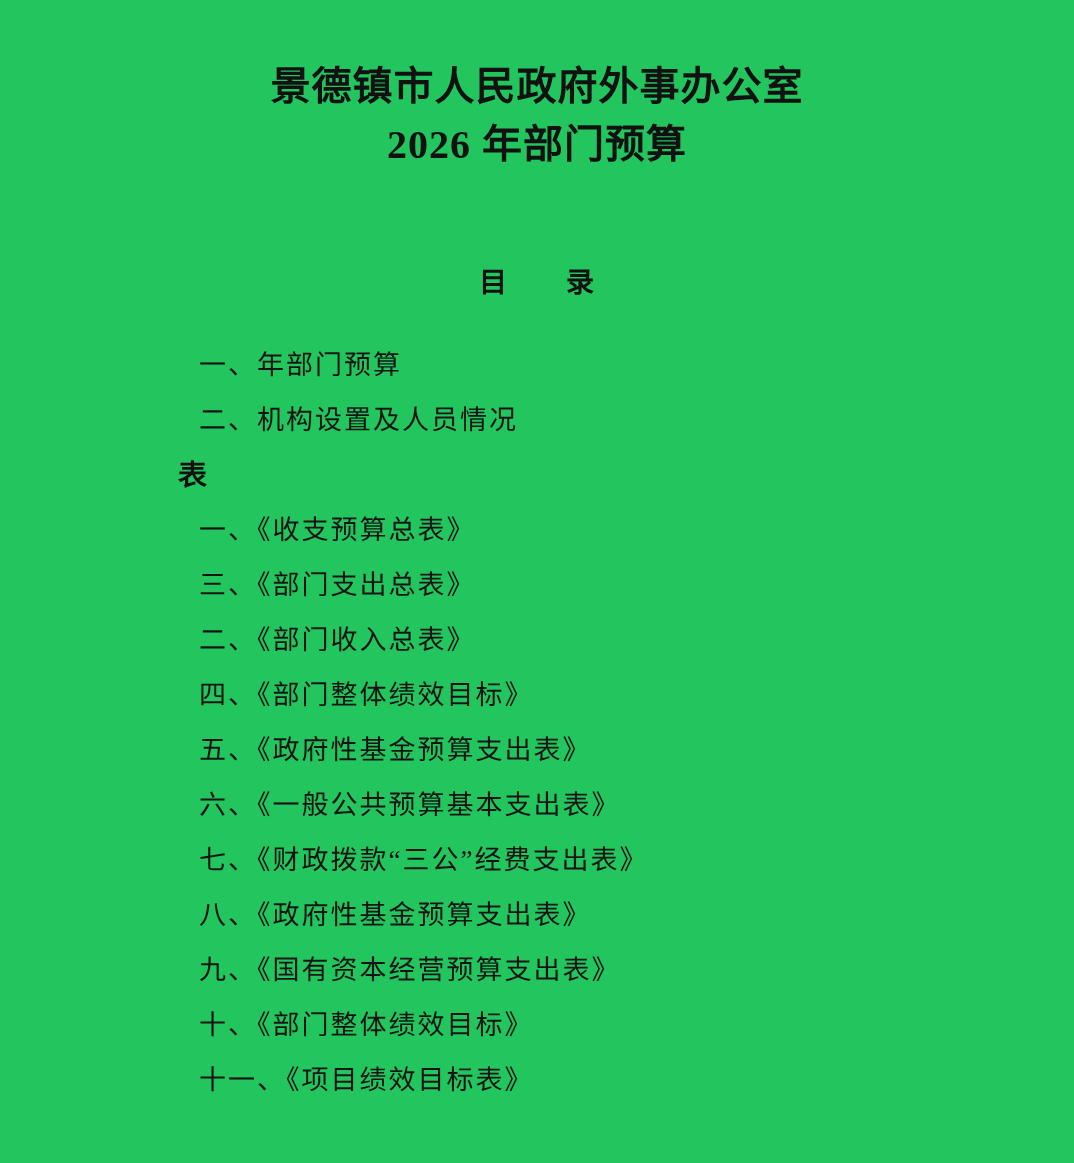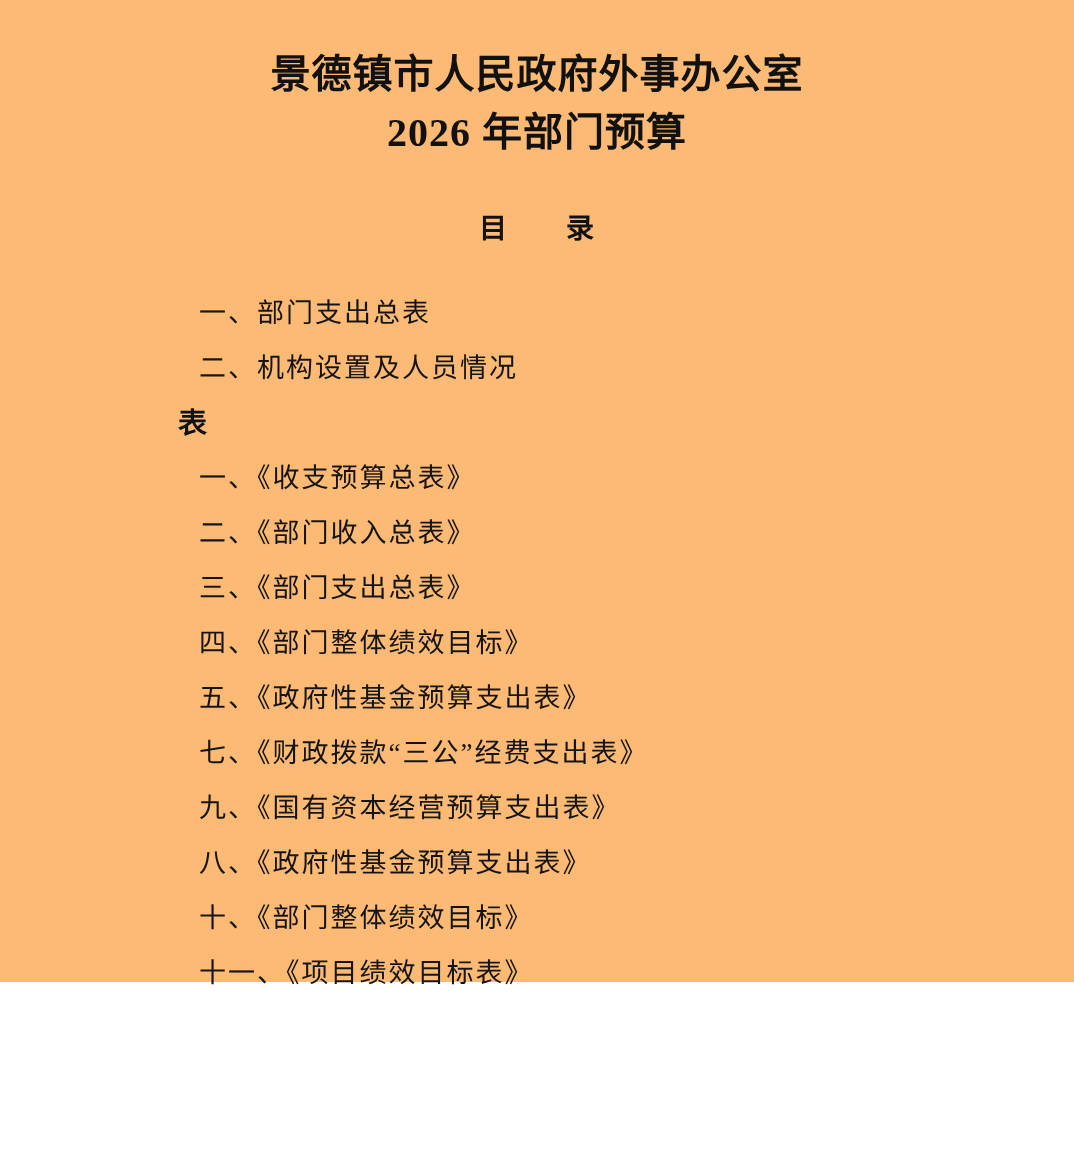--- a/index.html
+++ b/index.html
@@ -10,43 +10,43 @@
     }
     body {
       width: 1074px;
       height: 1163px;
       color: #111111;
       font-family: "Liberation Serif", serif;
     }
     .page {
       position: relative;
       width: 1074px;
-      height: 982px;
-      background: #fdba74;
-      padding-top: 46px;
+      height: 1163px;
+      background: #22c55e;
+      padding-top: 58px;
       box-sizing: border-box;
     }
     
     .doc-title {
       margin: 0;
       text-align: center;
       font-family: "Liberation Serif", serif;
       font-weight: 700;
       font-size: 40px;
       line-height: 58px;
       letter-spacing: 1px;
       color: #111111;
     }
     .doc-title .title-line { display: block; }
 
     
     .toc-heading {
-      margin-top: 54px;
+      margin-top: 94px;
       text-align: center;
-      font-family: Liberation Mono, monospace;
+      font-family: Liberation Serif, serif;
       font-weight: 700;
       font-size: 28px;
       line-height: 30px;
       letter-spacing: 1px;
       color: #111111;
     }
 
     
     .toc {
       margin: 40px 0 0 178px;
@@ -82,30 +82,31 @@
   <h1 class="doc-title">
     <span class="title-line">景德镇市人民政府外事办公室</span>
     <span class="title-line">2026 年部门预算</span>
   </h1>
 
   <div class="toc-heading">目　　录</div>
 
   <div class="toc">
 
 
-    <div class="toc-line toc-item">一、部门支出总表</div>
+    <div class="toc-line toc-item">一、年部门预算</div>
     <div class="toc-line toc-item">二、机构设置及人员情况</div>
 
     <div class="toc-line sec-heading sec-cont">表</div>
 
     <div class="toc-line toc-item">一、《收支预算总表》</div>
+    <div class="toc-line toc-item">三、《部门支出总表》</div>
     <div class="toc-line toc-item">二、《部门收入总表》</div>
-    <div class="toc-line toc-item">三、《部门支出总表》</div>
     <div class="toc-line toc-item">四、《部门整体绩效目标》</div>
     <div class="toc-line toc-item">五、《政府性基金预算支出表》</div>
+    <div class="toc-line toc-item">六、《一般公共预算基本支出表》</div>
     <div class="toc-line toc-item">七、《财政拨款“三公”经费支出表》</div>
+    <div class="toc-line toc-item">八、《政府性基金预算支出表》</div>
     <div class="toc-line toc-item">九、《国有资本经营预算支出表》</div>
-    <div class="toc-line toc-item">八、《政府性基金预算支出表》</div>
     <div class="toc-line toc-item">十、《部门整体绩效目标》</div>
     <div class="toc-line toc-item">十一、《项目绩效目标表》</div>
 
   </div>
 </div>
 
 </body></html>

